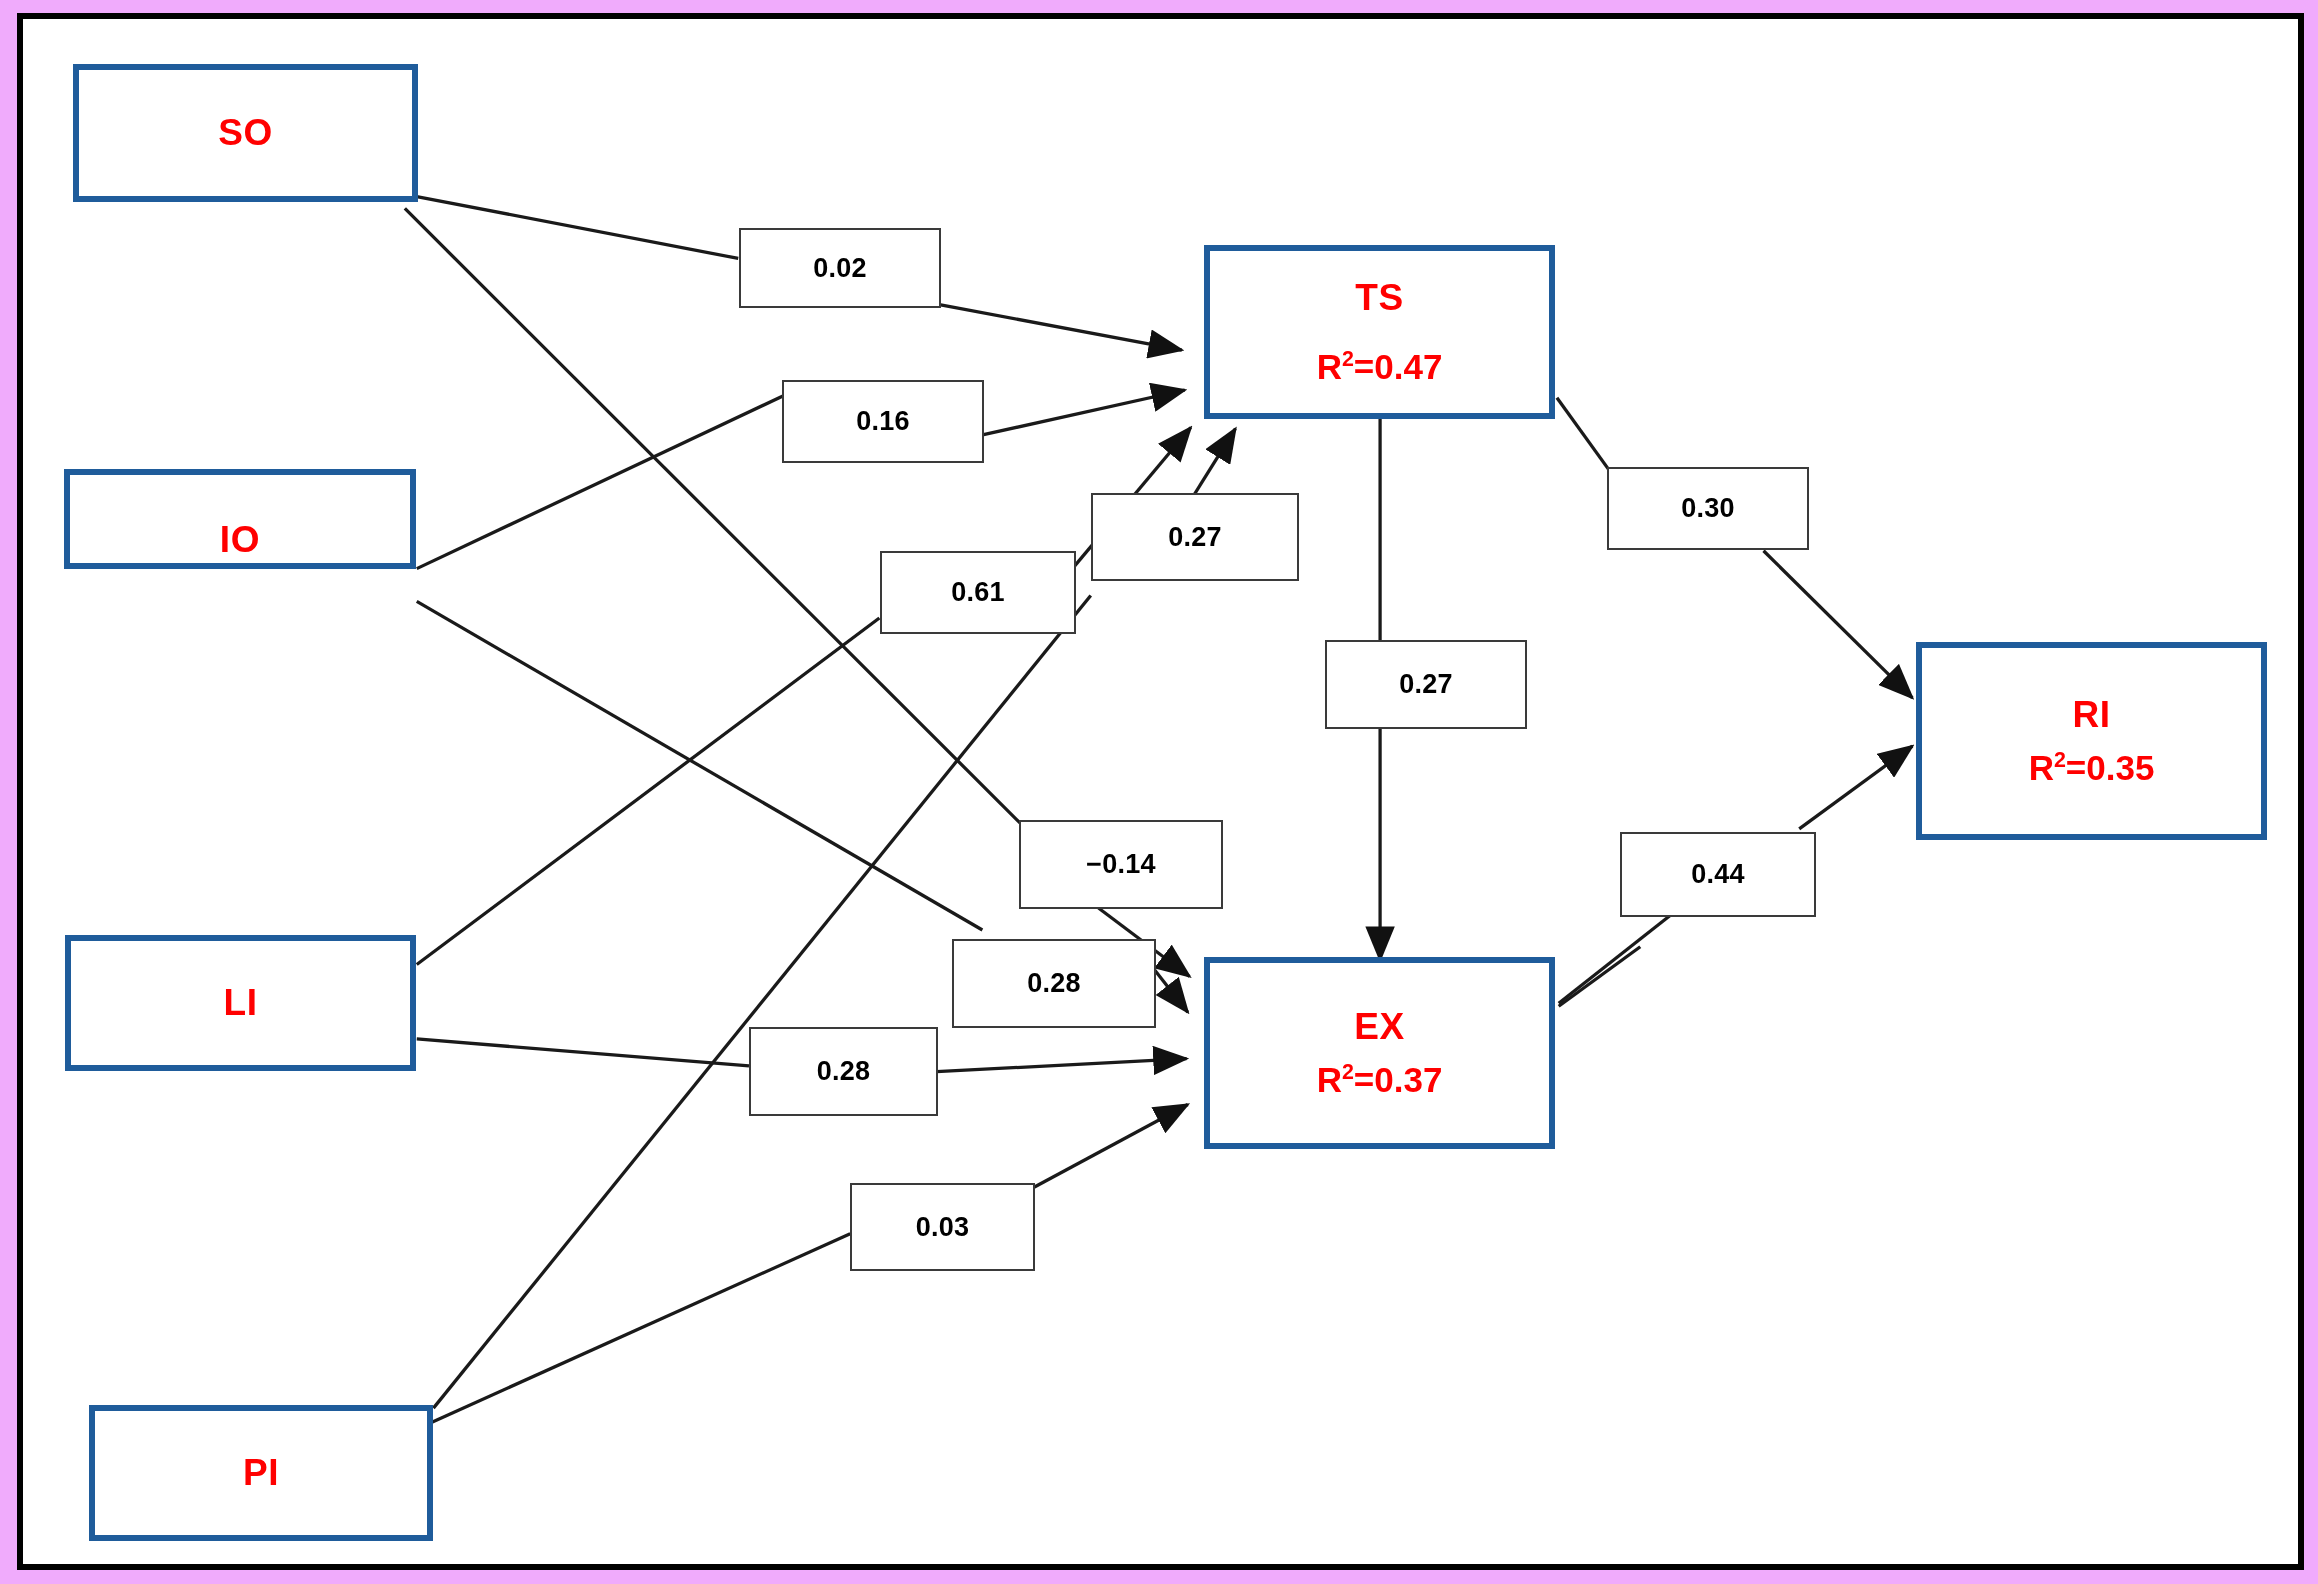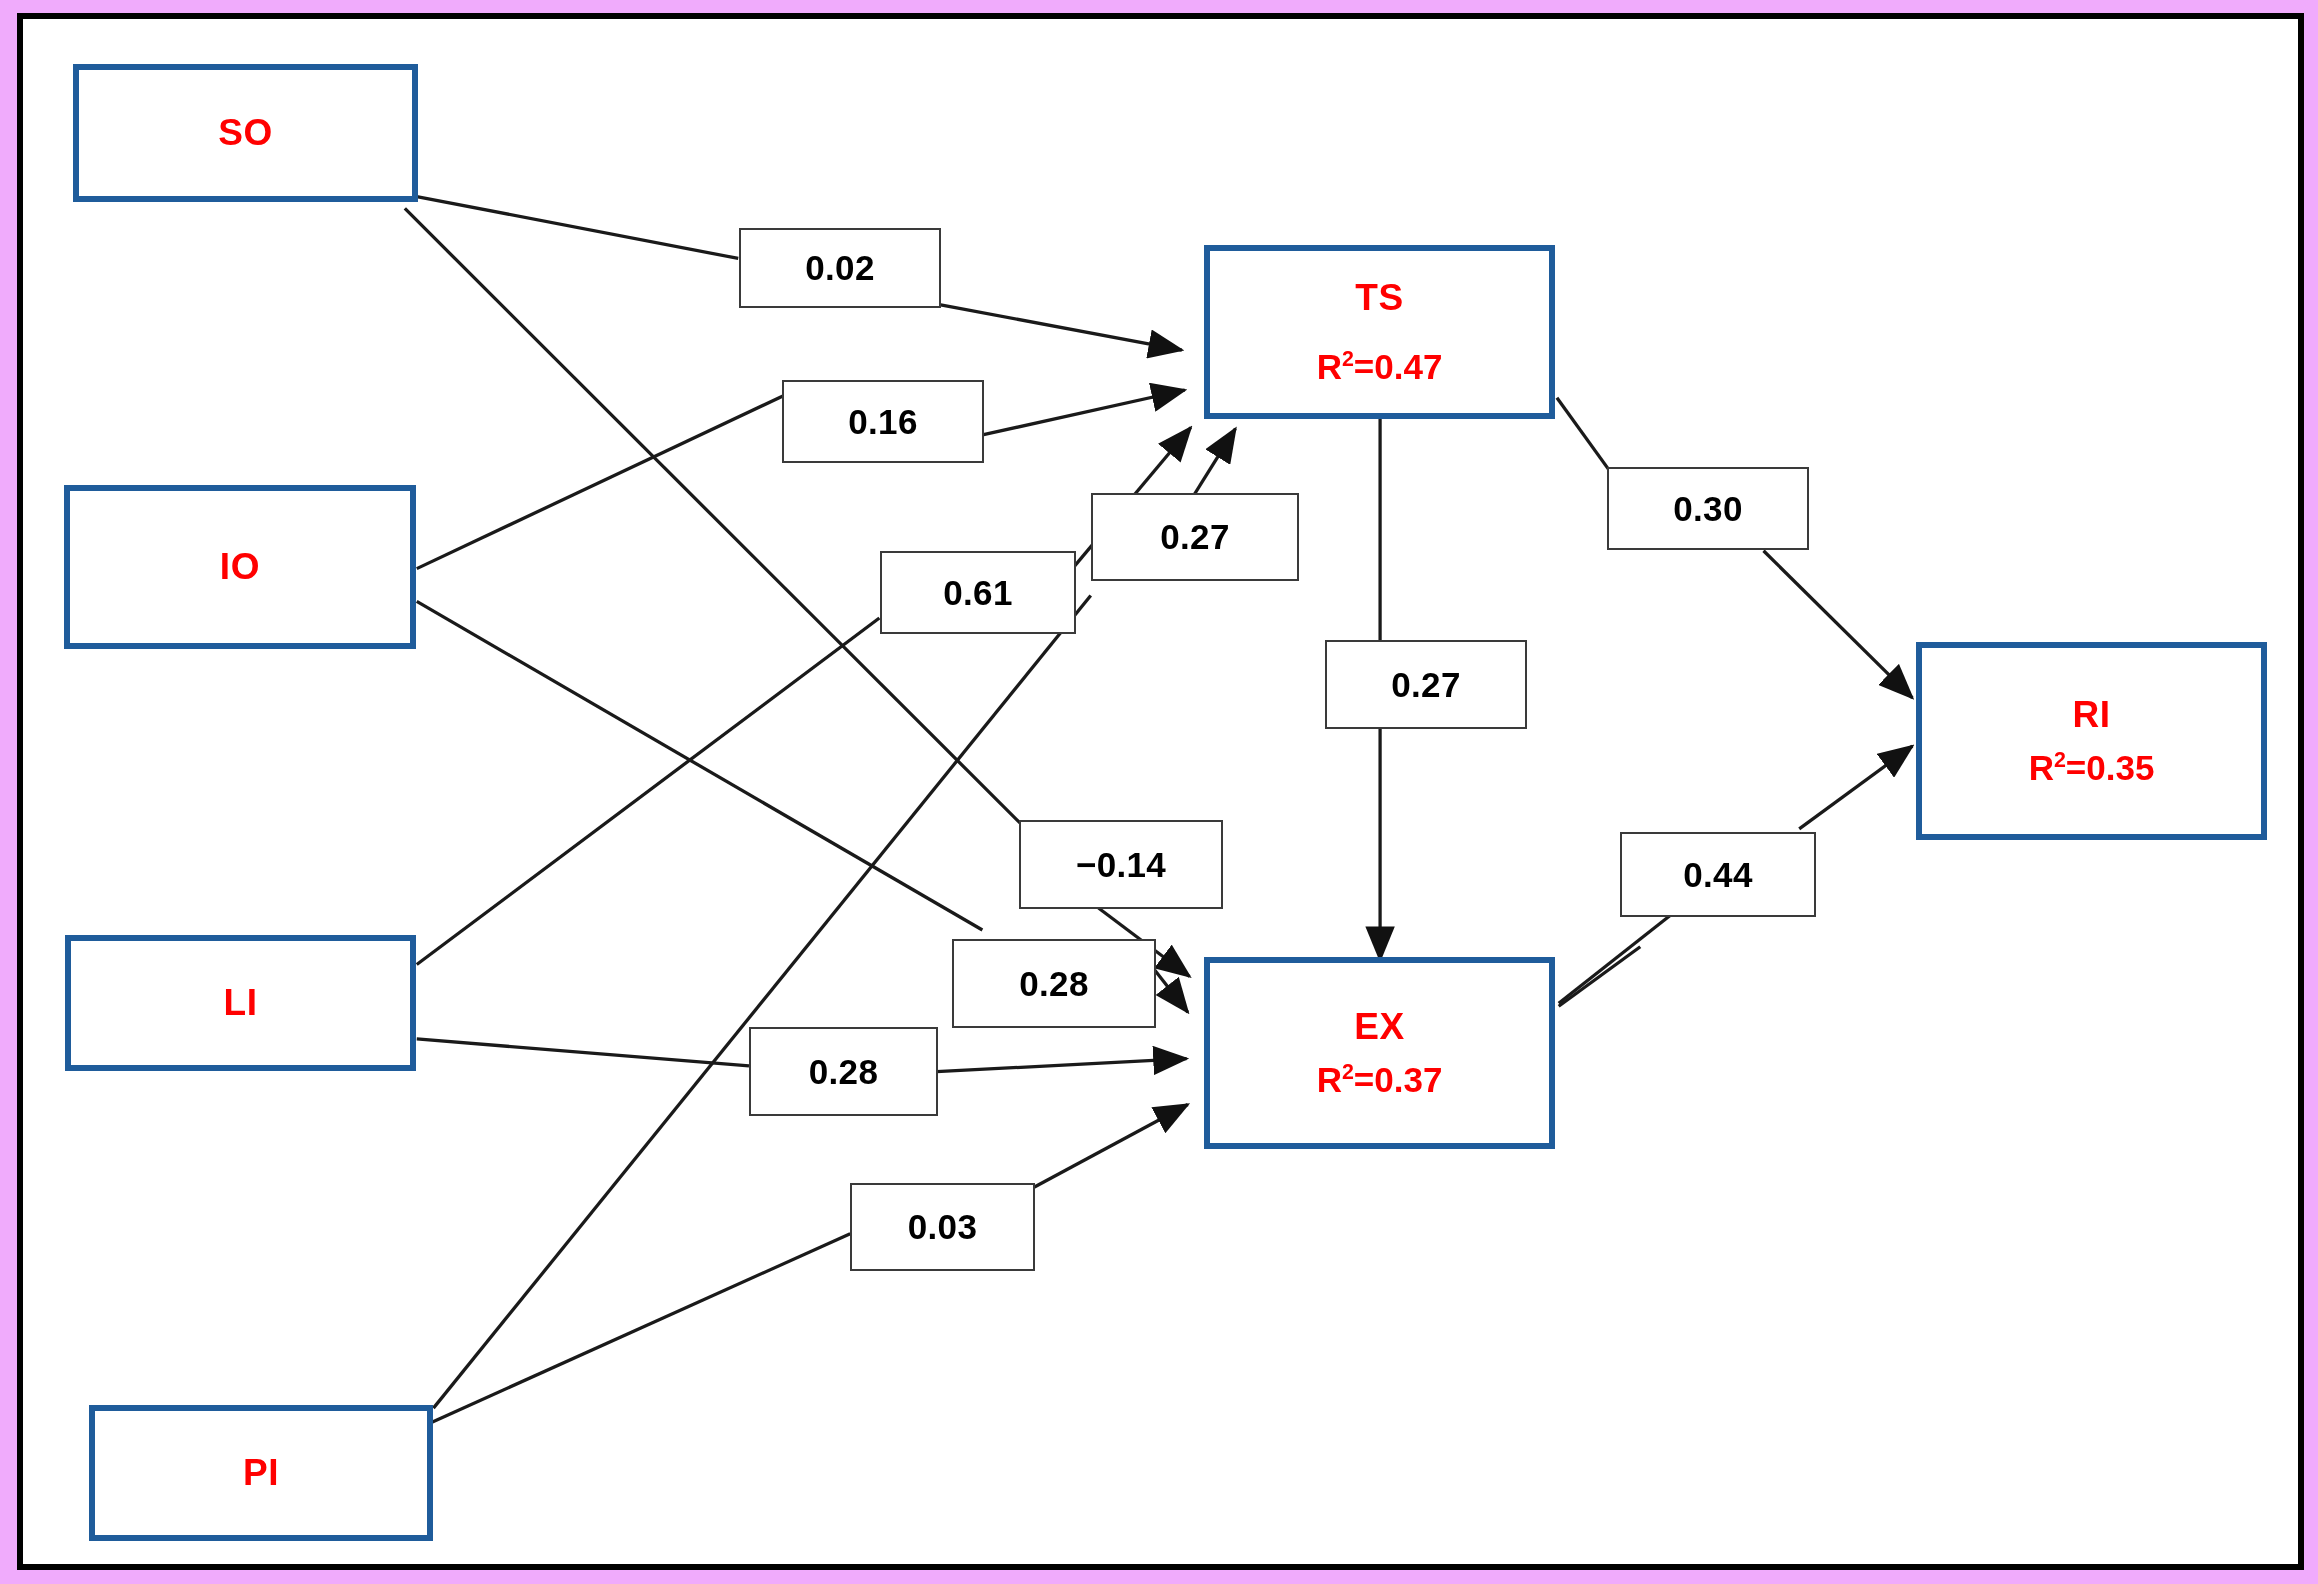--- a/index.html
+++ b/index.html
@@ -43,21 +43,21 @@
   .coef{
     position:absolute;
     box-sizing:border-box;
     border:2.4px solid #3a3a3a;
     background:#ffffff;
     display:flex;
     align-items:center;
     justify-content:center;
     color:#000000;
     font-weight:bold;
-    font-size:35px;
+    font-size:27px;
     letter-spacing:0.3px;
   }
 </style>
 </head>
 <body>
 
 <div id="root">
 
   <div id="frame"></div>
 
@@ -104,21 +104,21 @@
       <path d="M2722,1560 L2722,1560"></path>
       <path d="M2618,1690 L2755,1590"></path>
       <path d="M3022,1392 L3212,1253" marker-end="url(#ah)"></path>
     </g>
   </svg>
 
   <div class="node" style="left:73px; top:64px; width:345px; height:138px;">
     <span class="nlabel">SO</span>
   </div>
 
-  <div class="node" style="left:64px; top:485px; width:352px; height:164px;">
+  <div class="node" style="left:64px; top:469px; width:352px; height:100px;justify-content:flex-end;">
     <span class="nlabel">IO</span>
   </div>
 
   <div class="node" style="left:65px; top:935px; width:351px; height:136px;">
     <span class="nlabel">LI</span>
   </div>
 
   <div class="node" style="left:89px; top:1405px; width:344px; height:136px;">
     <span class="nlabel">PI</span>
   </div>

